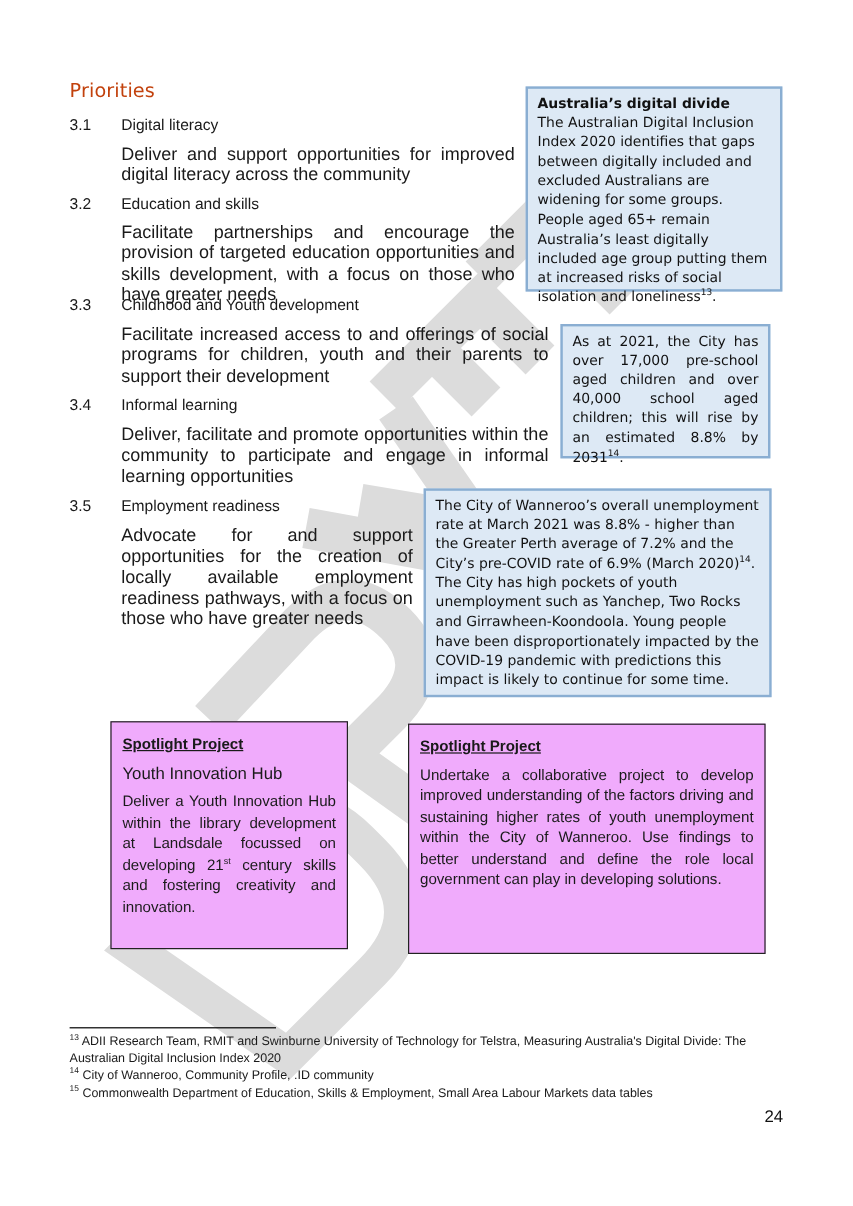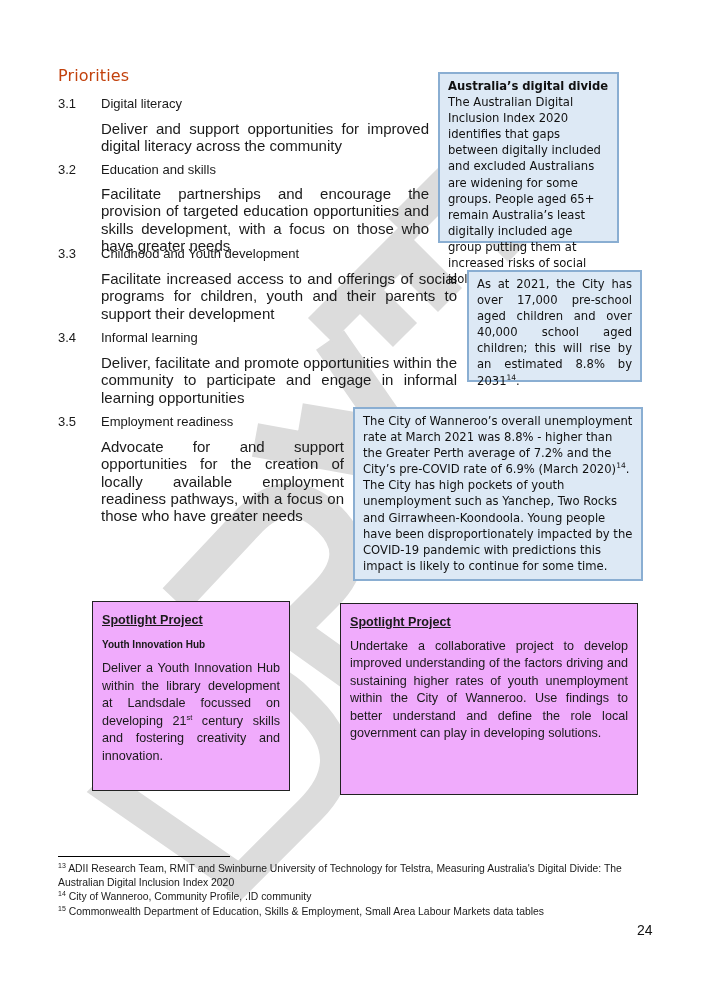--- a/index.html
+++ b/index.html
@@ -24,21 +24,21 @@
     padding: 4px 8px;
   }
   .callout .ctitle { font-weight: bold; }
   .callout.justify { text-align: justify; }
   sup { font-size: 7.5px; line-height: 0; vertical-align: super; }
   .spotlight {
     border: 1.6px solid #222; box-sizing: border-box; background: #f0abfc;
     font-size: 12.6px; line-height: 17.5px; padding: 10px 9px;
   }
   .spotlight .sp-label { text-decoration: underline; font-weight: bold; font-size: 12.6px; margin-bottom: 6px; }
-  .spotlight .sp-title { font-weight: bold; font-size: 10px; margin-bottom: 7px; }
+  .spotlight .sp-title { font-weight: normal; font-size: 14px; margin-bottom: 7px; }
   .spotlight .sp-body { text-align: justify; }
   .fn-rule { left: 58px; top: 856px; width: 172px; height: 1px; background: #000; }
   .footnotes { left: 58px; top: 862px; width: 610px; font-size: 10.4px; line-height: 14.2px; color: #1a1a1a; }
   .footnotes sup { font-size: 7px; }
   .page-number { left: 637px; top: 922px; font-size: 14px; color: #111; }
 </style>
 </head>
 <body>
 
 <svg class="watermark" viewBox="0 0 711 1005">
@@ -71,21 +71,21 @@
 <div class="abs body-text" style="left:101px; top:270px; width:356px;">Facilitate increased access to and offerings of social programs for children, youth and their parents to support their development</div>
 
 <div class="abs num" style="left:58px; top:330px;">3.4</div>
 <div class="abs heading" style="left:101px; top:330px;">Informal learning</div>
 <div class="abs body-text" style="left:101px; top:354px; width:356px;">Deliver, facilitate and promote opportunities within the community to participate and engage in informal learning opportunities</div>
 
 <div class="abs num" style="left:58px; top:414px;">3.5</div>
 <div class="abs heading" style="left:101px; top:414px;">Employment readiness</div>
 <div class="abs body-text" style="left:101px; top:438px; width:243px;">Advocate for and support opportunities for the creation of locally available employment readiness pathways, with a focus on those who have greater needs</div>
 
-<div class="abs callout" style="left:438px; top:72px; width:181px; height:171px;">
+<div class="abs callout" style="left:438px; top:72px; width:214px; height:171px;">
   <div class="ctitle">Australia’s digital divide</div>
   <span>The Australian Digital Inclusion Index 2020 identifies that gaps between digitally included and excluded Australians are widening for some groups. People aged 65+ remain Australia’s least digitally included age group putting them at increased risks of social isolation and loneliness</span><sup>13</sup><span>.</span>
 </div>
 
 <div class="abs callout justify" style="left:467px; top:270px; width:175px; height:112px;">
   <span>As at 2021, the City has over 17,000 pre-school aged children and over 40,000 school aged children; this will rise by an estimated 8.8% by 2031</span><sup>14</sup><span>.</span>
 </div>
 
 <div class="abs callout" style="left:353px; top:407px; width:290px; height:174px;">
   <span>The City of Wanneroo’s overall unemployment rate at March 2021 was 8.8% - higher than the Greater Perth average of 7.2% and the City’s pre-COVID rate of 6.9% (March 2020)</span><sup>14</sup><span>. The City has high pockets of youth unemployment such as Yanchep, Two Rocks and Girrawheen-Koondoola. Young people have been disproportionately impacted by the COVID-19 pandemic with predictions this impact is likely to continue for some time.</span>

